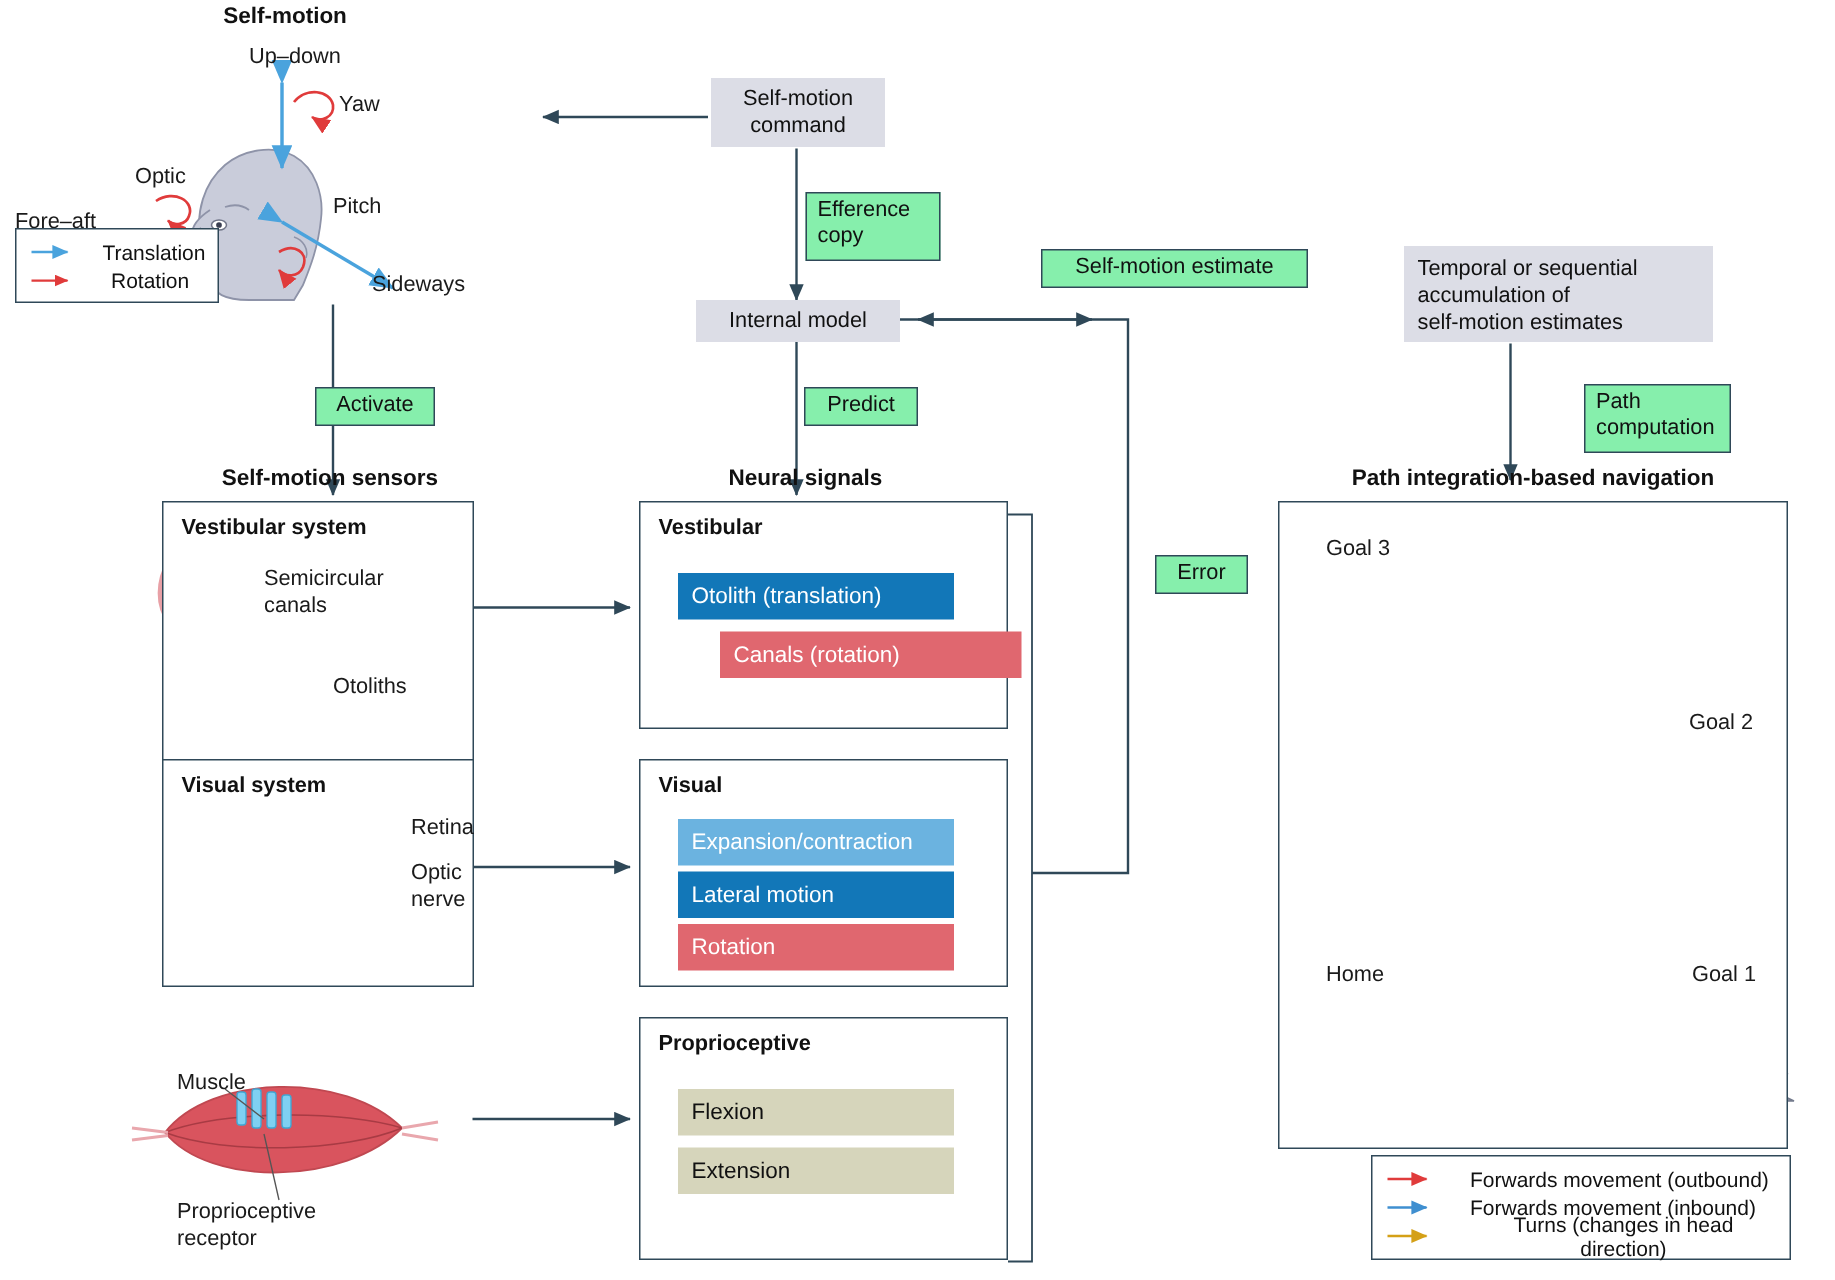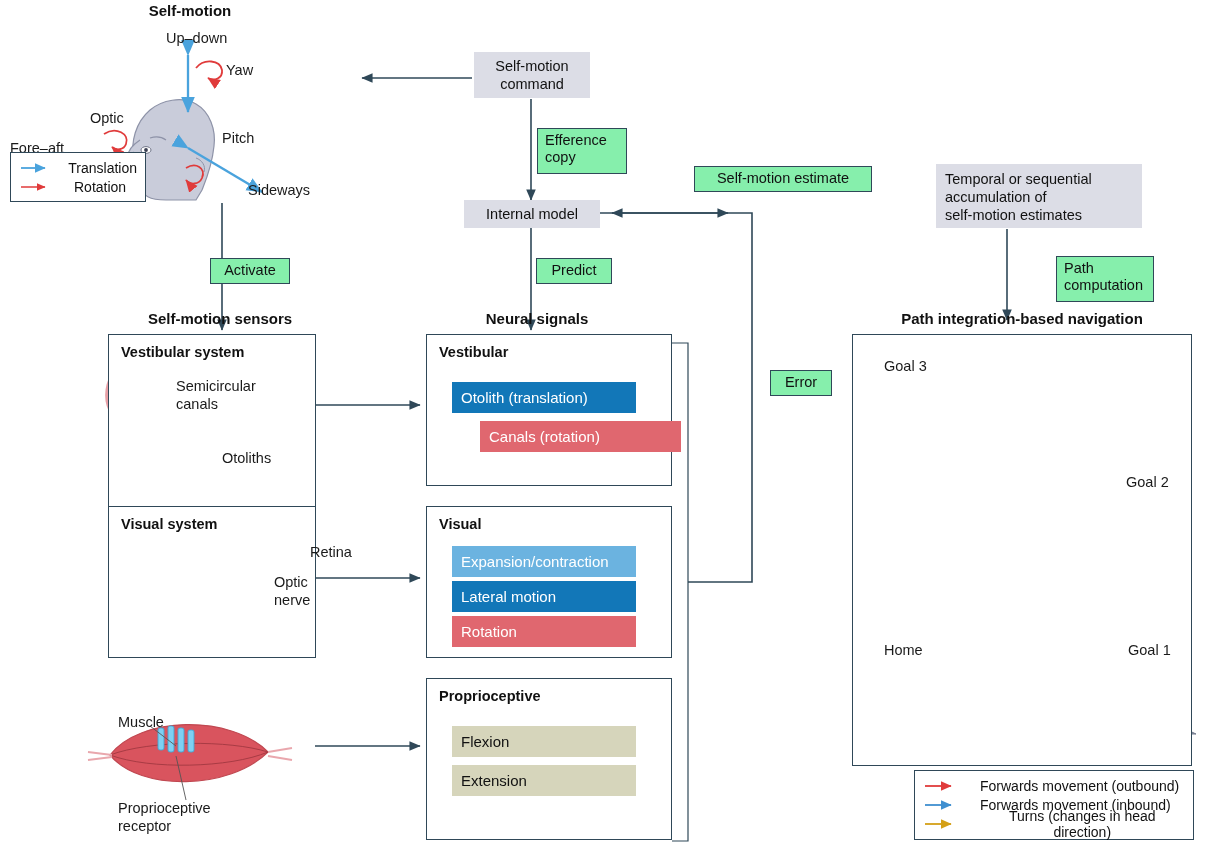--- a/index.html
+++ b/index.html
@@ -330,21 +330,21 @@
   <div class="abs panel" style="left:108px; top:334px; width:208px; height:193px;">
     <div class="panel-title">Vestibular system</div>
   </div>
   <div class="abs lbl" style="left:176px; top:378px;">Semicircular
 canals</div>
   <div class="abs lbl" style="left:222px; top:450px;">Otoliths</div>
 
   <div class="abs panel" style="left:108px; top:506px; width:208px; height:152px;">
     <div class="panel-title">Visual system</div>
   </div>
-  <div class="abs lbl" style="left:274px; top:544px;margin-left:36px;">Retina</div>
+  <div class="abs lbl" style="left:274px; top:544px;">Retina</div>
   <div class="abs lbl" style="left:274px; top:574px;">Optic
 nerve</div>
 
   <div class="abs lbl" style="left:118px; top:714px;">Muscle</div>
   <div class="abs lbl" style="left:118px; top:800px;">Proprioceptive
 receptor</div>
 
   <div class="abs panel" style="left:426px; top:334px; width:246px; height:152px;">
     <div class="panel-title">Vestibular</div>
   </div>

